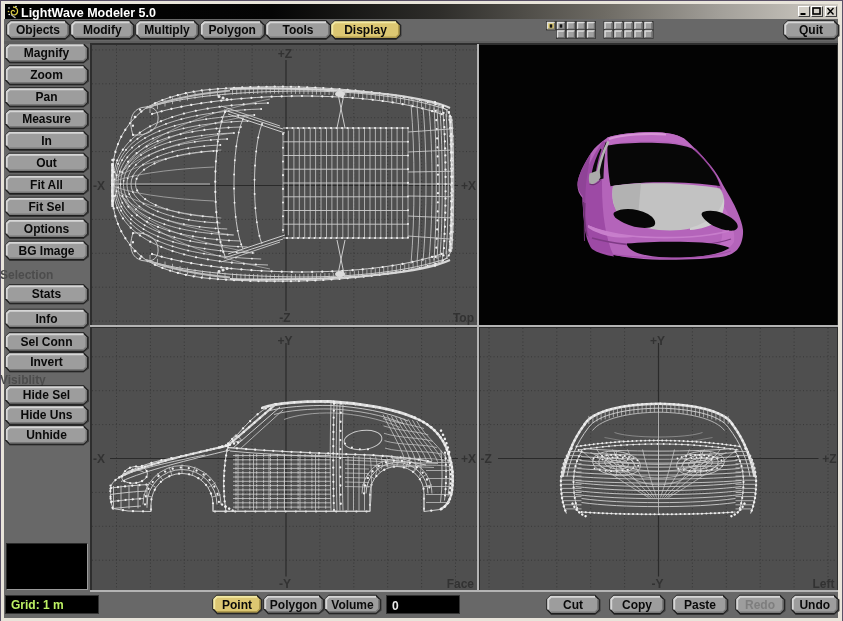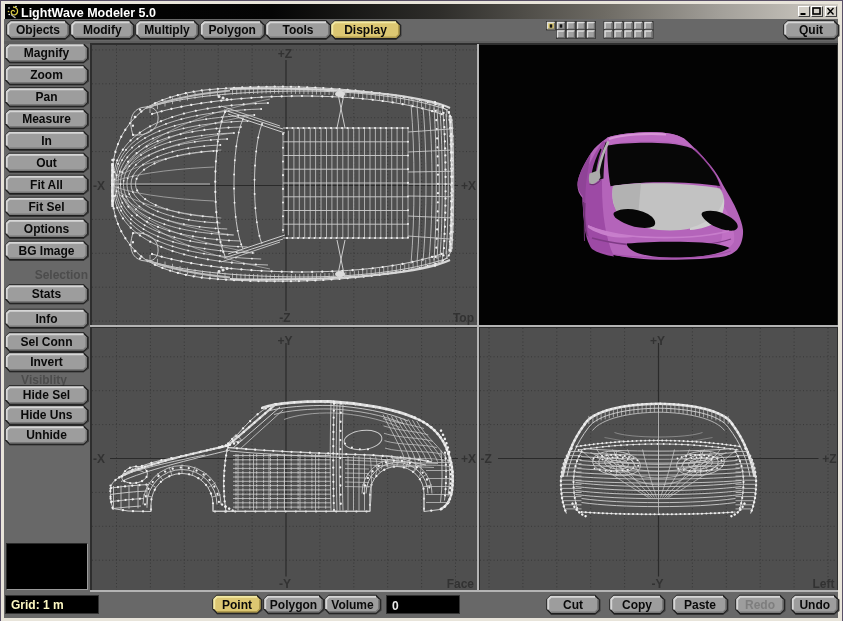--- a/index.html
+++ b/index.html
@@ -200,21 +200,21 @@
     <path d="M 86.3,223.5 L 86.3,233.5 L 83.5,236.3 L 9.5,236.3" fill="none" stroke="#787878" stroke-width="1.6"></path>
     <text x="46.5" y="232.82" text-anchor="middle" font-family="Liberation Sans, sans-serif" font-size="12" font-weight="bold" fill="#0a0a0a">Options</text>
   </svg>
 <svg style="position:absolute;left:0;top:0" width="843" height="621" viewBox="0 0 843 621">
     <polygon points="9.5,243.0 83.5,243.0 89.0,245.5 89.0,257.0 83.5,261.0 9.5,261.0 7.0,255.5 7.0,245.5" fill="#3c3c3c"></polygon>
     <polygon points="9.5,241.5 83.5,241.5 87.5,245.5 87.5,255.5 83.5,259.5 9.5,259.5 5.5,255.5 5.5,245.5" fill="#9d9d9d" stroke="#1e1e1e" stroke-width="1.4"></polygon>
     <path d="M 6.7,255.5 L 6.7,245.5 L 9.5,242.7 L 83.5,242.7" fill="none" stroke="#d6d6d6" stroke-width="2"></path>
     <path d="M 86.3,245.5 L 86.3,255.5 L 83.5,258.3 L 9.5,258.3" fill="none" stroke="#787878" stroke-width="1.6"></path>
     <text x="46.5" y="254.82" text-anchor="middle" font-family="Liberation Sans, sans-serif" font-size="12" font-weight="bold" fill="#0a0a0a">BG Image</text>
   </svg>
-<div class="abs" style="left:0;top:268px;width:88px;text-align:right;color:#4c4c4c;font-size:12px;font-weight:bold">Selection</div>
+<div class="abs" style="left:0;top:268px;width:88px;text-align:left;color:#4c4c4c;font-size:12px;font-weight:bold">Selection</div>
 <svg style="position:absolute;left:0;top:0" width="843" height="621" viewBox="0 0 843 621">
     <polygon points="9.5,286.5 83.5,286.5 89.0,289 89.0,300.5 83.5,304.5 9.5,304.5 7.0,299 7.0,289" fill="#3c3c3c"></polygon>
     <polygon points="9.5,285 83.5,285 87.5,289 87.5,299 83.5,303 9.5,303 5.5,299 5.5,289" fill="#9d9d9d" stroke="#1e1e1e" stroke-width="1.4"></polygon>
     <path d="M 6.7,299 L 6.7,289 L 9.5,286.2 L 83.5,286.2" fill="none" stroke="#d6d6d6" stroke-width="2"></path>
     <path d="M 86.3,289 L 86.3,299 L 83.5,301.8 L 9.5,301.8" fill="none" stroke="#787878" stroke-width="1.6"></path>
     <text x="46.5" y="298.32" text-anchor="middle" font-family="Liberation Sans, sans-serif" font-size="12" font-weight="bold" fill="#0a0a0a">Stats</text>
   </svg>
 <svg style="position:absolute;left:0;top:0" width="843" height="621" viewBox="0 0 843 621">
     <polygon points="9.5,311.0 83.5,311.0 89.0,313.5 89.0,325.0 83.5,329.0 9.5,329.0 7.0,323.5 7.0,313.5" fill="#3c3c3c"></polygon>
     <polygon points="9.5,309.5 83.5,309.5 87.5,313.5 87.5,323.5 83.5,327.5 9.5,327.5 5.5,323.5 5.5,313.5" fill="#9d9d9d" stroke="#1e1e1e" stroke-width="1.4"></polygon>
@@ -229,21 +229,21 @@
     <path d="M 86.3,337 L 86.3,347 L 83.5,349.8 L 9.5,349.8" fill="none" stroke="#787878" stroke-width="1.6"></path>
     <text x="46.5" y="346.32" text-anchor="middle" font-family="Liberation Sans, sans-serif" font-size="12" font-weight="bold" fill="#0a0a0a">Sel Conn</text>
   </svg>
 <svg style="position:absolute;left:0;top:0" width="843" height="621" viewBox="0 0 843 621">
     <polygon points="9.5,354.5 83.5,354.5 89.0,357 89.0,368.5 83.5,372.5 9.5,372.5 7.0,367 7.0,357" fill="#3c3c3c"></polygon>
     <polygon points="9.5,353 83.5,353 87.5,357 87.5,367 83.5,371 9.5,371 5.5,367 5.5,357" fill="#9d9d9d" stroke="#1e1e1e" stroke-width="1.4"></polygon>
     <path d="M 6.7,367 L 6.7,357 L 9.5,354.2 L 83.5,354.2" fill="none" stroke="#d6d6d6" stroke-width="2"></path>
     <path d="M 86.3,357 L 86.3,367 L 83.5,369.8 L 9.5,369.8" fill="none" stroke="#787878" stroke-width="1.6"></path>
     <text x="46.5" y="366.32" text-anchor="middle" font-family="Liberation Sans, sans-serif" font-size="12" font-weight="bold" fill="#0a0a0a">Invert</text>
   </svg>
-<div class="abs" style="left:0;top:372.5px;width:88px;text-align:center;color:#4c4c4c;font-size:12px;font-weight:bold">Visiblity</div>
+<div class="abs" style="left:0;top:372.5px;width:88px;text-align:left;color:#4c4c4c;font-size:12px;font-weight:bold">Visiblity</div>
 <svg style="position:absolute;left:0;top:0" width="843" height="621" viewBox="0 0 843 621">
     <polygon points="9.5,387.5 83.5,387.5 89.0,390 89.0,401.5 83.5,405.5 9.5,405.5 7.0,400 7.0,390" fill="#3c3c3c"></polygon>
     <polygon points="9.5,386 83.5,386 87.5,390 87.5,400 83.5,404 9.5,404 5.5,400 5.5,390" fill="#9d9d9d" stroke="#1e1e1e" stroke-width="1.4"></polygon>
     <path d="M 6.7,400 L 6.7,390 L 9.5,387.2 L 83.5,387.2" fill="none" stroke="#d6d6d6" stroke-width="2"></path>
     <path d="M 86.3,390 L 86.3,400 L 83.5,402.8 L 9.5,402.8" fill="none" stroke="#787878" stroke-width="1.6"></path>
     <text x="46.5" y="399.32" text-anchor="middle" font-family="Liberation Sans, sans-serif" font-size="12" font-weight="bold" fill="#0a0a0a">Hide Sel</text>
   </svg>
 <svg style="position:absolute;left:0;top:0" width="843" height="621" viewBox="0 0 843 621">
     <polygon points="9.5,407.5 83.5,407.5 89.0,410 89.0,421.5 83.5,425.5 9.5,425.5 7.0,420 7.0,410" fill="#3c3c3c"></polygon>
     <polygon points="9.5,406 83.5,406 87.5,410 87.5,420 83.5,424 9.5,424 5.5,420 5.5,410" fill="#9d9d9d" stroke="#1e1e1e" stroke-width="1.4"></polygon>
@@ -1115,21 +1115,21 @@
     <text x="480" y="462.5" text-anchor="start" font-family="Liberation Sans, sans-serif" font-size="12" font-weight="bold" fill="#323232">-Z</text>
     <text x="836" y="462.5" text-anchor="end" font-family="Liberation Sans, sans-serif" font-size="12" font-weight="bold" fill="#323232">+Z</text>
     <text x="657" y="587" text-anchor="middle" font-family="Liberation Sans, sans-serif" font-size="12" font-weight="bold" fill="#323232">-Y</text>
     <text x="834" y="587" text-anchor="end" font-family="Liberation Sans, sans-serif" font-size="12" font-weight="bold" fill="#323232">Left</text>
   </svg>
 <div class="abs" style="left:477.2px;top:44px;width:1.8px;height:548px;background:#b4b4b4"></div>
 <div class="abs" style="left:90px;top:325.2px;width:748px;height:2px;background:#b4b4b4"></div>
 <div class="abs" style="left:90px;top:590.2px;width:748px;height:1.8px;background:#b4b4b4"></div>
 <div class="abs" style="left:4px;top:592px;width:834px;height:26px;background:#686868"></div>
 <div class="abs" style="left:4.5px;top:594.5px;width:94px;height:19.5px;background:#000;border:1px solid #333"></div>
-<div class="abs" style="left:11px;top:598px;color:#fef9c3;font-size:12px;font-weight:bold">Grid: 1 m</div>
+<div class="abs" style="left:11px;top:598px;color:#bef264;font-size:12px;font-weight:bold">Grid: 1 m</div>
 <svg style="position:absolute;left:0;top:0" width="843" height="621" viewBox="0 0 843 621">
     <polygon points="217,597.0 257,597.0 262.5,599.5 262.5,610.5 257,614.5 217,614.5 214.5,609.0 214.5,599.5" fill="#3c3c3c"></polygon>
     <polygon points="217,595.5 257,595.5 261,599.5 261,609.0 257,613.0 217,613.0 213,609.0 213,599.5" fill="#dcc772" stroke="#1e1e1e" stroke-width="1.4"></polygon>
     <path d="M 214.2,609.0 L 214.2,599.5 L 217,596.7 L 257,596.7" fill="none" stroke="#f2e9a4" stroke-width="2"></path>
     <path d="M 259.8,599.5 L 259.8,609.0 L 257,611.8 L 217,611.8" fill="none" stroke="#b09b4e" stroke-width="1.6"></path>
     <text x="237.0" y="608.57" text-anchor="middle" font-family="Liberation Sans, sans-serif" font-size="12" font-weight="bold" fill="#0a0a0a">Point</text>
   </svg>
 <svg style="position:absolute;left:0;top:0" width="843" height="621" viewBox="0 0 843 621">
     <polygon points="268,597.0 319,597.0 324.5,599.5 324.5,610.5 319,614.5 268,614.5 265.5,609.0 265.5,599.5" fill="#3c3c3c"></polygon>
     <polygon points="268,595.5 319,595.5 323,599.5 323,609.0 319,613.0 268,613.0 264,609.0 264,599.5" fill="#9d9d9d" stroke="#1e1e1e" stroke-width="1.4"></polygon>

